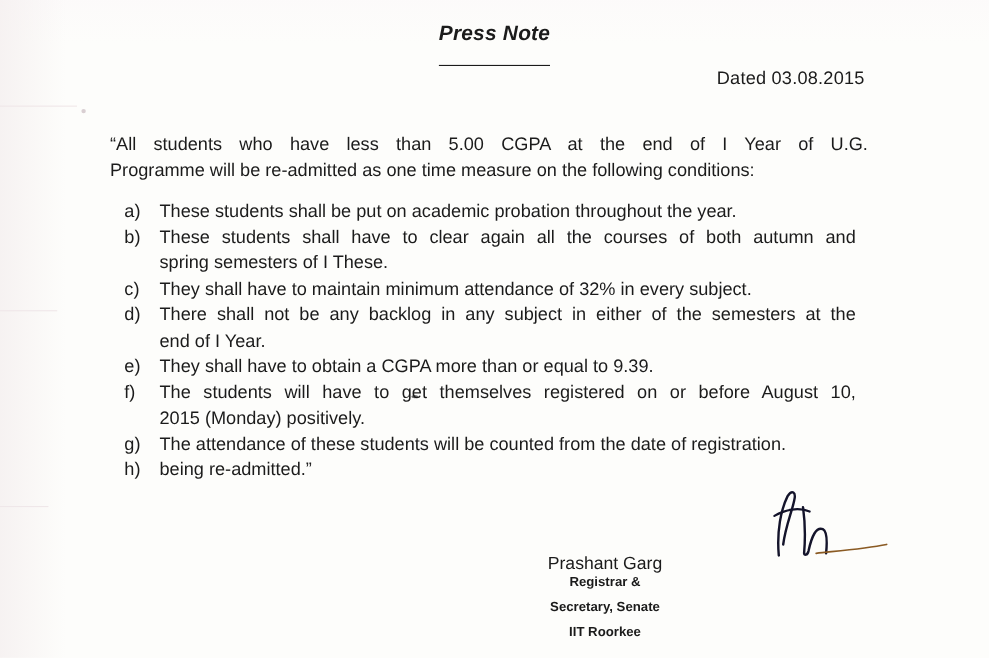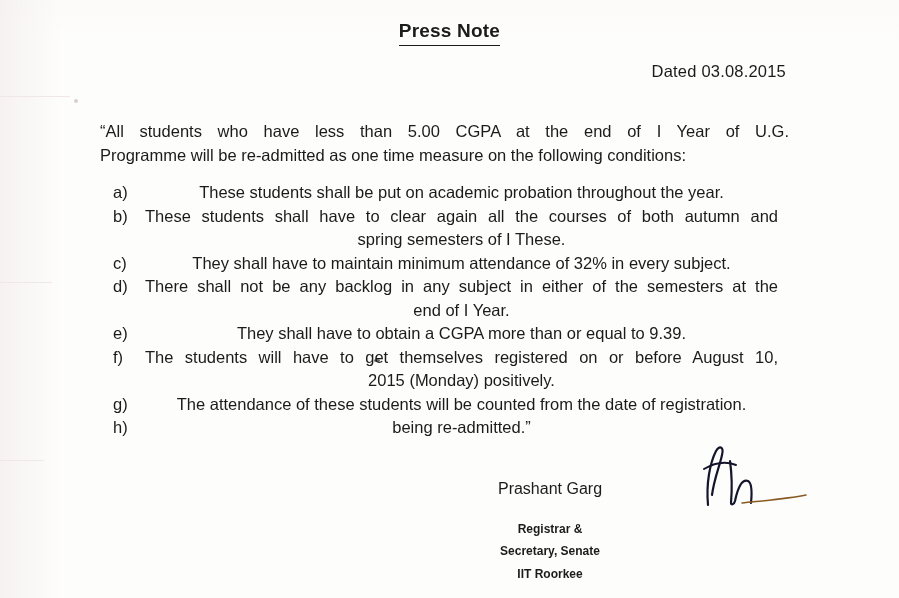--- a/index.html
+++ b/index.html
@@ -46,21 +46,22 @@
     top: 20px;
     left: 0;
     width: 899px;
     text-align: center;
     font-size: 19px;
     font-weight: bold;
     letter-spacing: 0.2px;
   }
   .doc-title span {
     border-bottom: 1.5px solid #1b1b1b;
-    padding-bottom: 4px;
+    padding-bottom: 18px;
+    font-style: italic;
   }
 
   .doc-date {
     position: absolute;
     top: 62px;
     right: 113px;
     font-size: 16.5px;
     letter-spacing: 0.2px;
   }
 
@@ -102,25 +103,25 @@
   }
   .cond-text {
     flex: 1 1 auto;
     text-align: justify;
   }
   .cond-text.j .line-a {
     text-align: justify;
     text-align-last: justify;
   }
   .cond-text .line-b {
-    text-align: center;
+    text-align: left;
   }
   .sig-name {
     position: absolute;
-    top: 480px;
+    top: 504px;
     left: 0;
     width: 899px;
     text-align: center;
     font-size: 16px;
   }
   .sig-line2, .sig-line3, .sig-line4 {
     position: absolute;
     left: 0;
     width: 899px;
     text-align: center;

